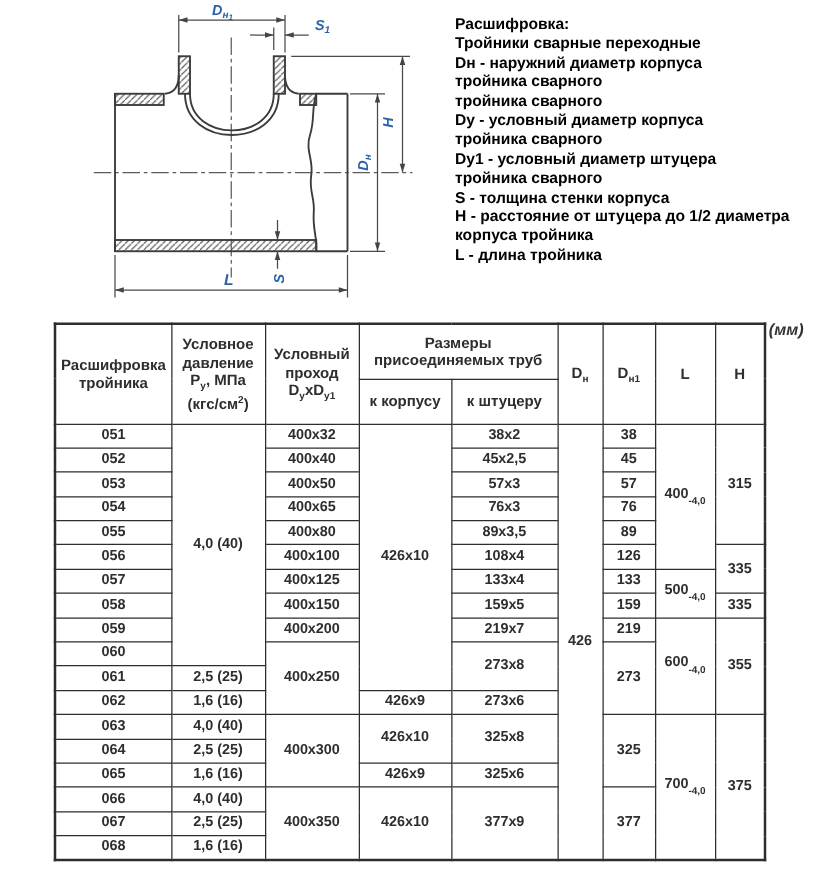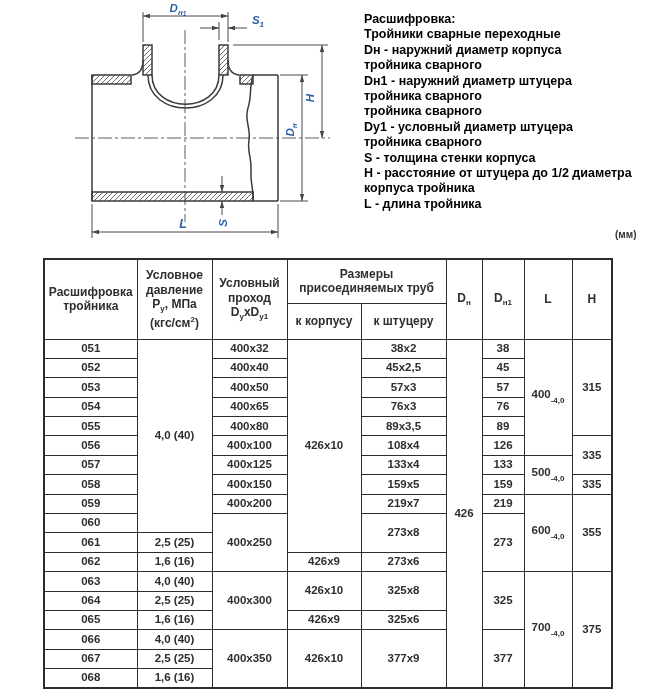--- a/index.html
+++ b/index.html
@@ -8,21 +8,21 @@
 
   
   #drawing{position:absolute;left:0;top:0;width:345px;height:250px;}
 
   
   #legend{position:absolute;left:364px;top:12px;width:292px;
           font-size:12.5px;font-weight:700;color:#000000;line-height:15.4px;}
   #legend .lg-line{white-space:nowrap;}
 
   
-  #unit-label{position:absolute;left:615px;top:229px;font-size:10px;font-weight:700;color:#333;}
+  #unit-label{position:absolute;left:615px;top:256px;font-size:13px;font-weight:700;color:#333;font-style:italic;}
 
   
   #tee-table{position:absolute;left:43px;top:258px;border-collapse:collapse;table-layout:fixed;
              width:570px;border:2.5px solid #2d2d2d;}
   #tee-table th,#tee-table td{border:1.5px solid #2d2d2d;text-align:center;vertical-align:middle;
              padding:0;font-weight:600;color:#2e2e2e;}
   #tee-table thead th{font-size:12px;line-height:1.22;font-weight:600;}
   #tee-table thead tr.h1{height:44px;}
   #tee-table thead tr.h2{height:36px;}
   #tee-table tbody tr{height:19.4px;}
@@ -114,22 +114,22 @@
       <text x="227" y="223" text-anchor="middle" transform="rotate(-90 227 223)">S</text>
       <text x="183" y="228" text-anchor="middle" font-size="12.5">L</text>
     </g>
   </svg>
 
   <div id="legend">
     <div class="lg-line">Расшифровка:</div>
     <div class="lg-line">Тройники сварные переходные</div>
     <div class="lg-line">Dн - наружний диаметр корпуса</div>
     <div class="lg-line">тройника сварного</div>
-    <div class="lg-line">Dн1 - наружний диаметр штуцера</div>
-    <div class="lg-line">тройника сварного</div>
+    <div class="lg-line">тройника сварного</div>
+    <div class="lg-line">Dy - условный диаметр корпуса</div>
     <div class="lg-line">тройника сварного</div>
     <div class="lg-line">Dy1 - условный диаметр штуцера</div>
     <div class="lg-line">тройника сварного</div>
     <div class="lg-line">S - толщина стенки корпуса</div>
     <div class="lg-line">H - расстояние от штуцера до 1/2 диаметра</div>
     <div class="lg-line">корпуса тройника</div>
     <div class="lg-line">L - длина тройника</div>
   </div>
 
   <div id="unit-label">(мм)</div>

